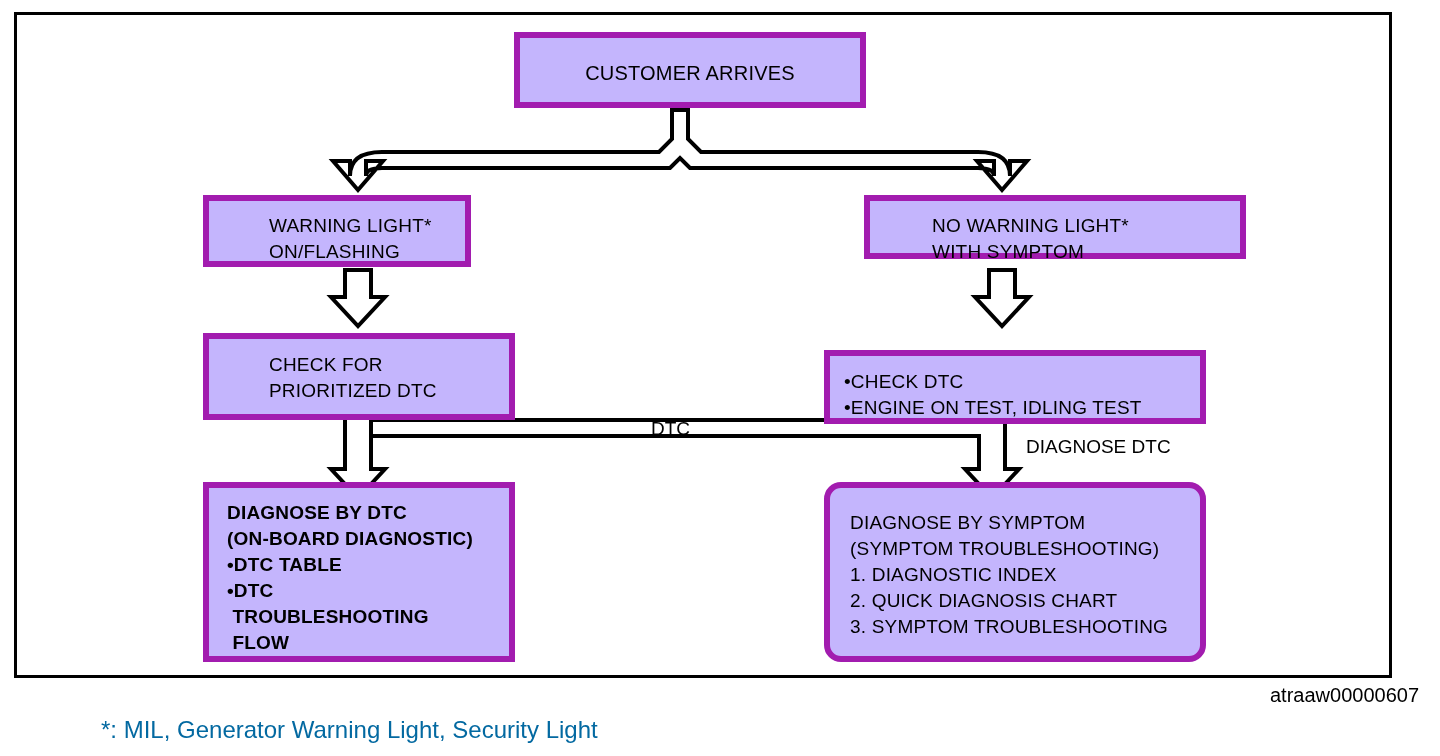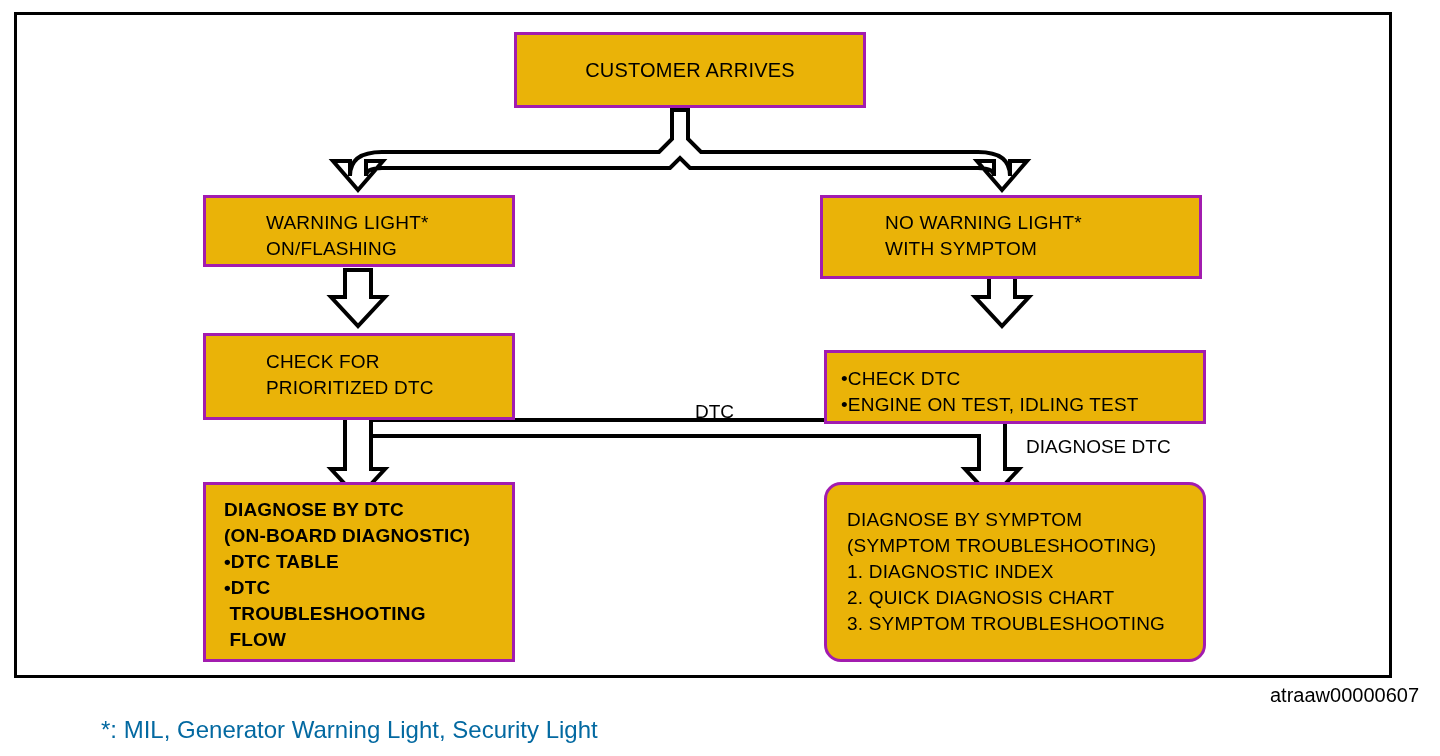--- a/index.html
+++ b/index.html
@@ -38,22 +38,22 @@
     left: 0;
     top: 0;
     width: 1440px;
     height: 756px;
     pointer-events: none;
   }
 
   
   .box {
     position: absolute;
-    border: 3px solid #a21caf;
-    background: #eab308;
+    border: 6px solid #a21caf;
+    background: #c4b5fd;
     box-sizing: border-box;
   }
   .box .txt {
     position: absolute;
     color: #000;
     font-size: 19px;
     line-height: 26px;
     letter-spacing: 0.2px;
     white-space: pre;
   }
@@ -66,27 +66,27 @@
   #box-customer {
     left: 514px; top: 32px; width: 352px; height: 76px;
   }
   #box-customer .txt {
     top: 22px;
     font-size: 20px;
   }
 
   
   #box-warning-on {
-    left: 203px; top: 195px; width: 312px; height: 72px; text-decoration: underline;
+    left: 203px; top: 195px; width: 268px; height: 72px; text-decoration: underline;
   }
   #box-warning-on .txt {
     left: 60px; top: 12px;
   }
   #box-no-warning {
-    left: 820px; top: 195px; width: 382px; height: 84px;
+    left: 864px; top: 195px; width: 382px; height: 64px;
   }
   #box-no-warning .txt {
     left: 62px; top: 12px;
   }
 
   
   #box-check-prioritized {
     left: 203px; top: 333px; width: 312px; height: 87px;
   }
   #box-check-prioritized .txt {
@@ -113,21 +113,21 @@
     left: 20px; top: 22px;
   }
 
   
   .label {
     position: absolute;
     color: #000;
     font-size: 19px;
     white-space: pre;
   }
-  #label-dtc { left: 651px; top: 401px; margin-left: 44px; }
+  #label-dtc { left: 651px; top: 418px; }
   #label-without-dtc { left: 1026px; top: 436px; }
 
   #code-label {
     position: absolute;
     left: 1270px; top: 684px;
     font-size: 20px;
     color: #000;
     white-space: pre;
   }
   #footnote {

